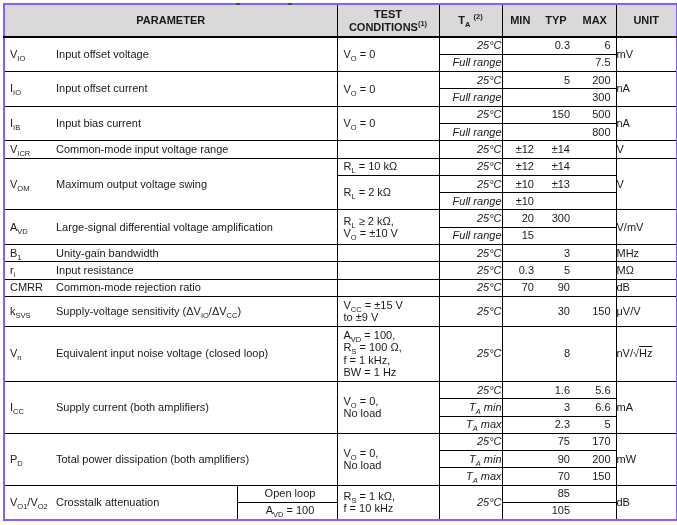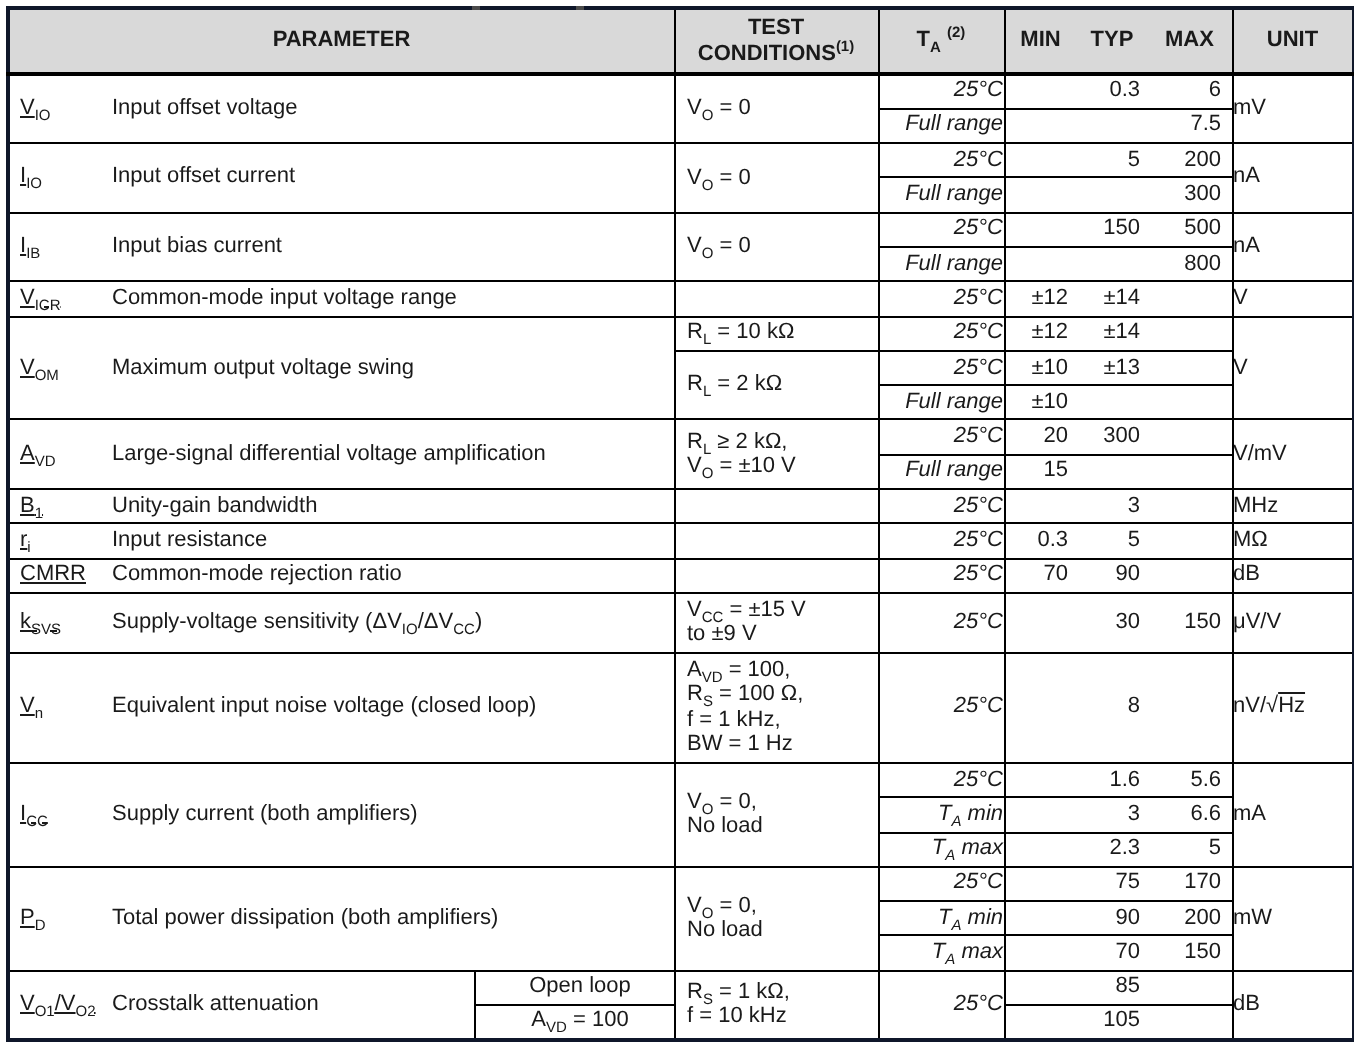--- a/index.html
+++ b/index.html
@@ -15,21 +15,21 @@
   
   .remnant { position: absolute; top: 0; height: 2px; width: 4px; background: #4a4a4a; }
   .remnant.r1 { left: 236px; }
   .remnant.r2 { left: 288px; }
 
   table.ec {
     border-collapse: collapse;
     table-layout: fixed;
     width: 672px;
     margin: 3px 0 0 3px;
-    border: 2px solid #0f172a;
+    border: 2px solid #8b5cf6;
   }
   th, td {
     border: 1px solid #000;
     font-size: 11px;
     padding: 0;
     vertical-align: middle;
     line-height: 13px;
     overflow: hidden;
   }
   thead tr { height: 33px; }
@@ -39,21 +39,21 @@
 
   thead th {
     background: #d9d9d9;
     font-weight: bold;
     text-align: center;
     border-bottom: 2px solid #000;
     white-space: pre-line;
   }
   th.min, th.typ, th.max { border-left: none; border-right: none; }
 
-  td.sym  { border-right: none; padding-left: 5px; text-align: left; text-decoration: underline; }
+  td.sym  { border-right: none; padding-left: 5px; text-align: left; }
   td.nm   { border-left: none; padding: 0 4px 0 8px; text-align: left; }
   td.sc   { padding-left: 6px; text-align: center; }
   td.cond { padding: 0 2px 0 6px; text-align: left; white-space: pre-line; line-height: 12.5px; margin-left: 21px; }
   td.ta   { text-align: right; font-style: italic; }
   td.vmin, td.vtyp, td.vmax { border-left: none; border-right: none; text-align: right; }
   td.vmin { padding-right: 4px; }
   td.vtyp { padding-right: 4px; }
   td.vmax { padding-right: 5px; }
   td.unit { text-align: left; }
 

